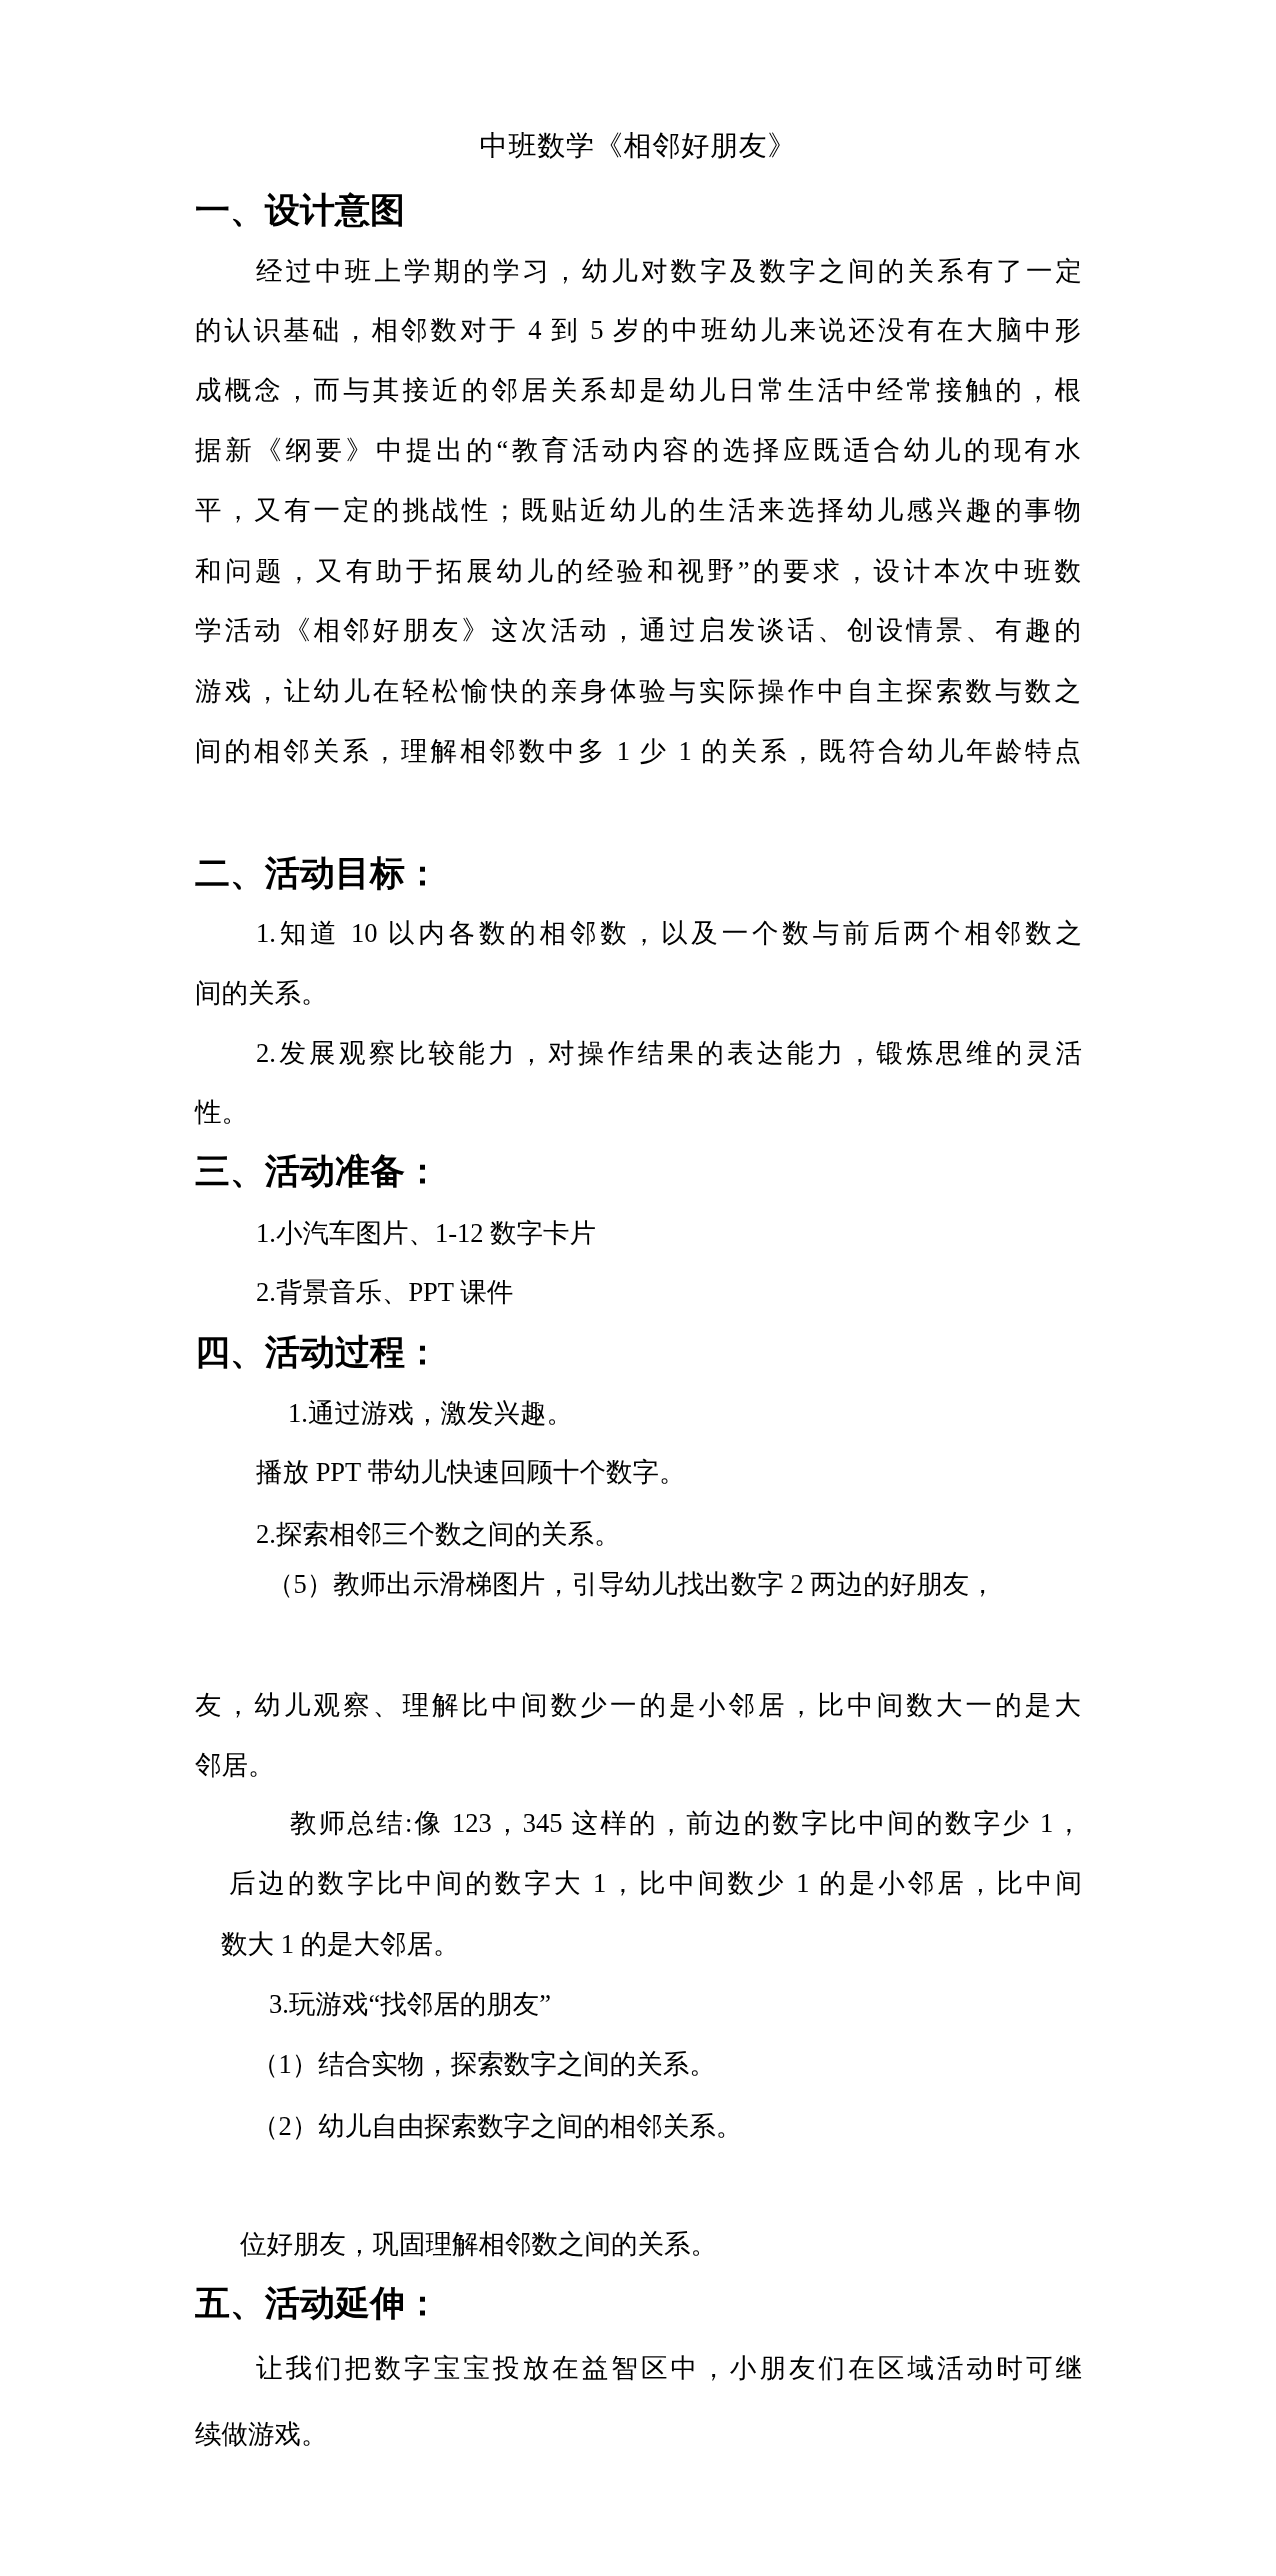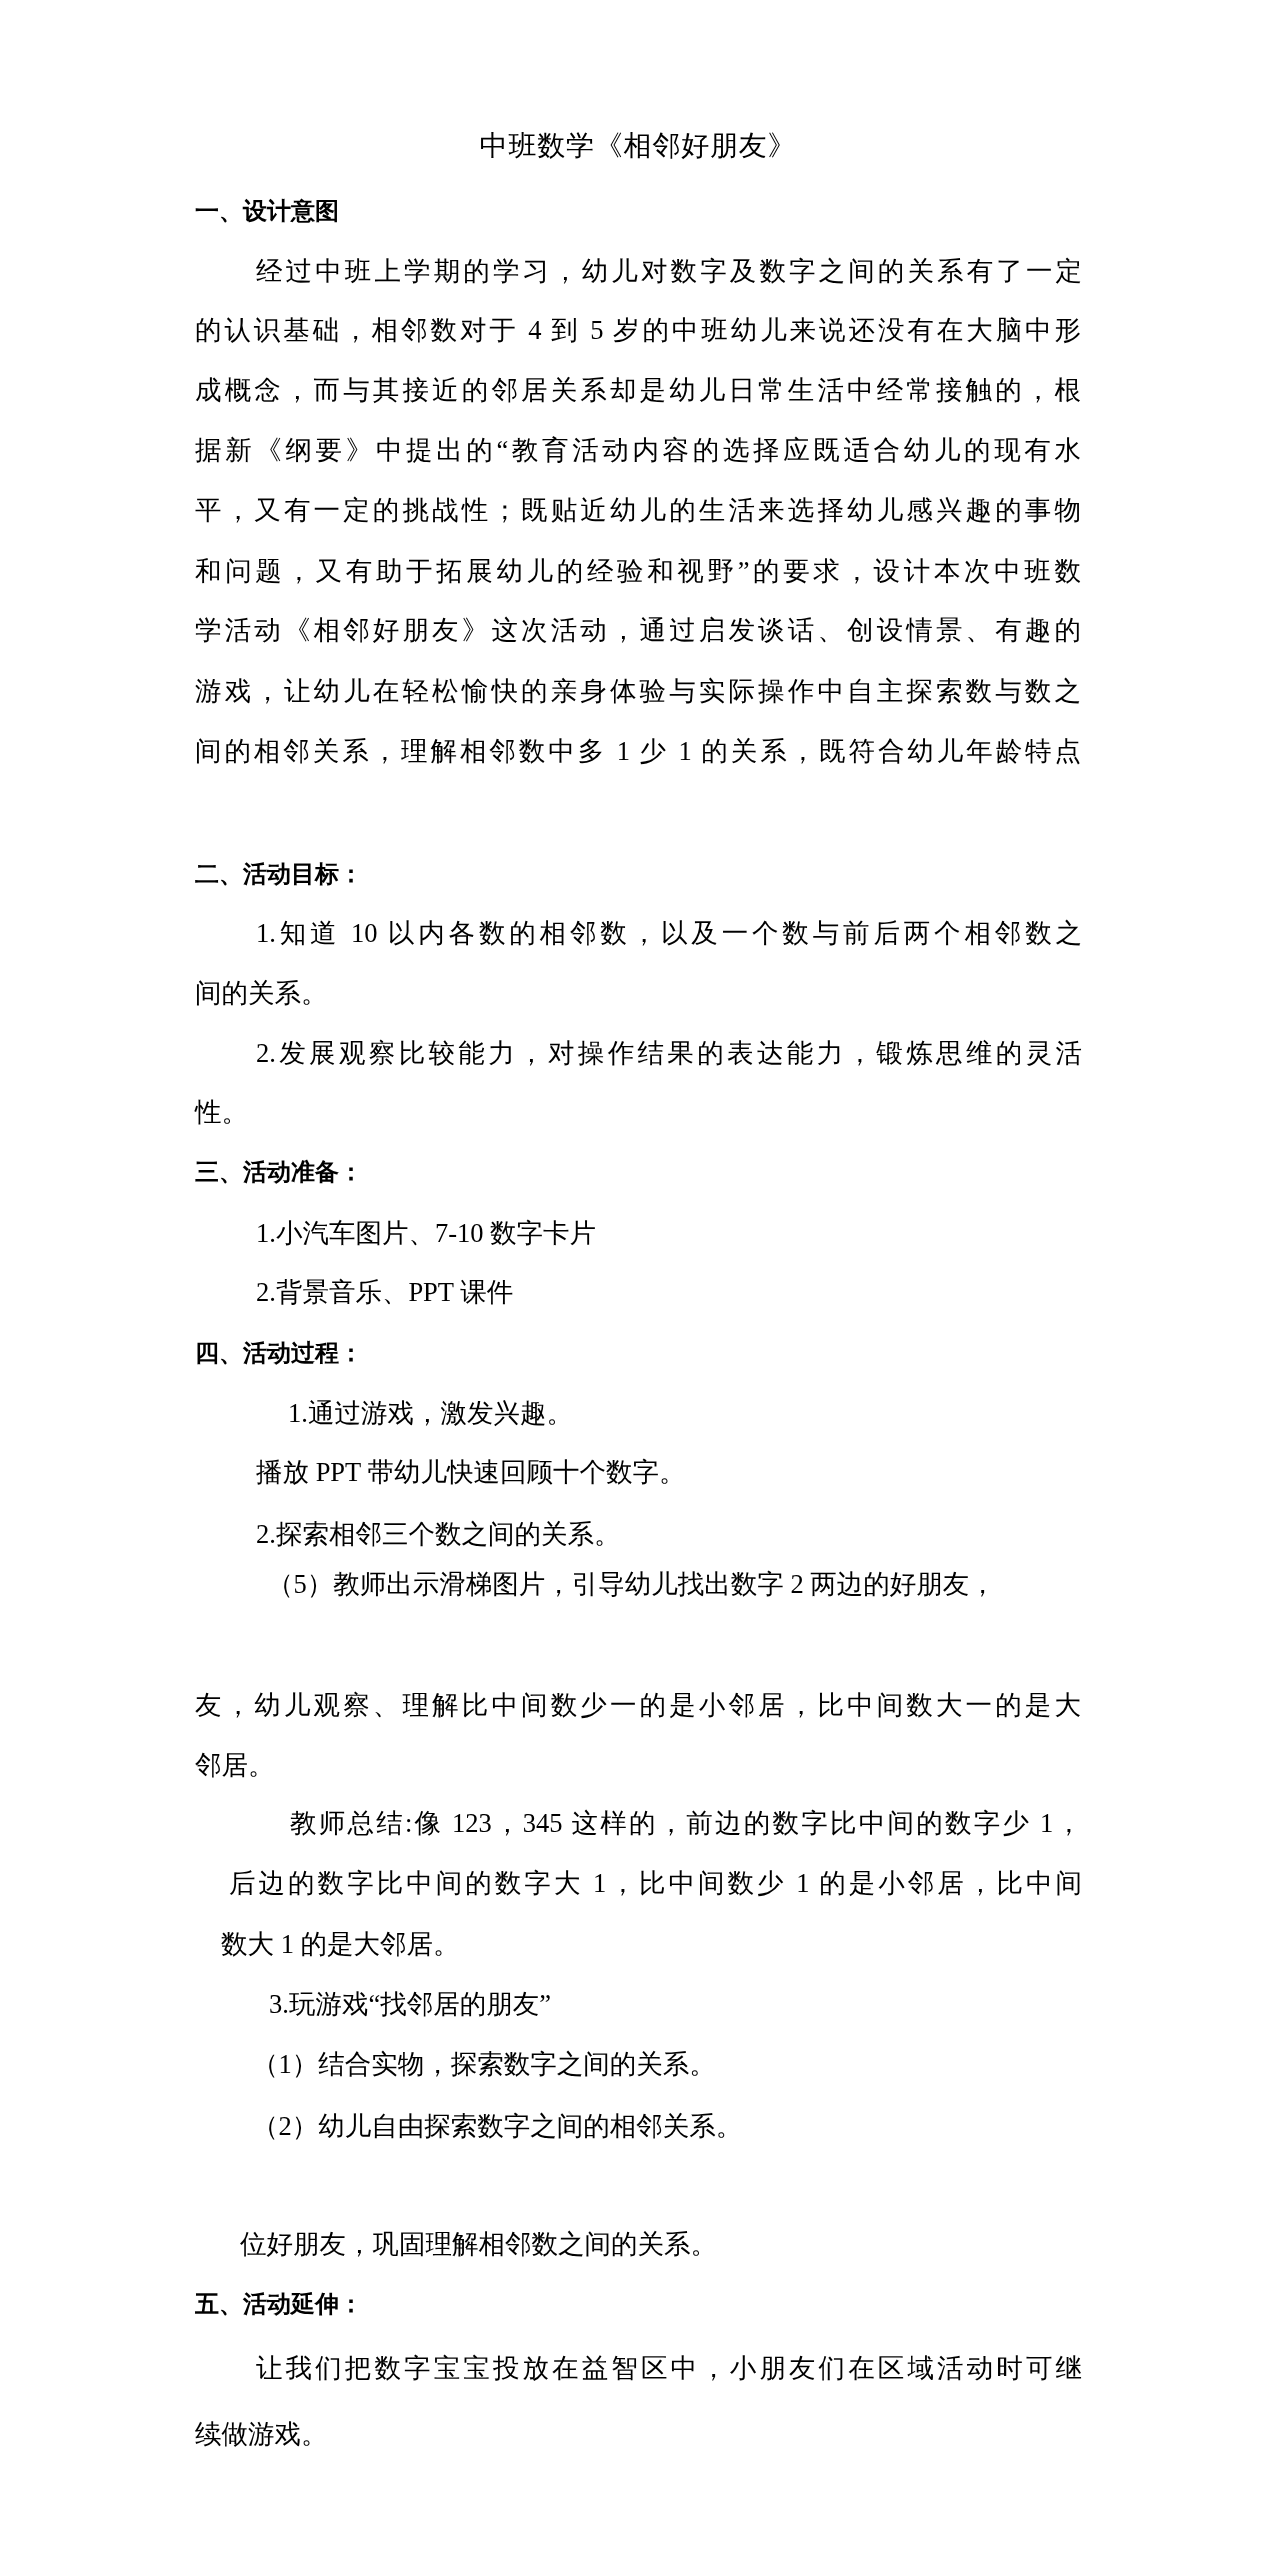--- a/index.html
+++ b/index.html
@@ -3,21 +3,21 @@
 <meta charset="utf-8">
 <style>
   html, body { margin: 0; padding: 0; background: #ffffff; }
   body { width: 1276px; height: 2576px; position: relative; overflow: hidden;
          font-family: "Liberation Serif", "DejaVu Serif", serif; color: #000000; }
   .page { position: absolute; left: 0; top: 0; width: 1276px; height: 2576px; background: #ffffff; }
   .ln { position: absolute; height: 32px; line-height: 32px; font-size: 26.5px; white-space: nowrap; }
   .just { text-align: justify; text-align-last: justify; white-space: normal; overflow: hidden; }
   .title { position: absolute; left: 0; width: 1276px; top: 125px; height: 42px; line-height: 42px;
            text-align: center; font-size: 28px; letter-spacing: 0.8px; }
-  .h { font-weight: bold; font-size: 24px; }
+  .h { font-weight: bold; font-size: 35px; }
 </style>
 </head>
 <body>
 
 <div class="page">
 
   <div class="title">中班数学《相邻好朋友》</div>
 
   <div class="ln h" style="left:195px;top:195px;">一、设计意图</div>
   <div class="ln just" style="left:256px;width:826px;top:255px;">经过中班上学期的学习，幼儿对数字及数字之间的关系有了一定</div>
@@ -30,21 +30,21 @@
   <div class="ln just" style="left:195px;width:886px;top:675px;">游戏，让幼儿在轻松愉快的亲身体验与实际操作中自主探索数与数之</div>
   <div class="ln just" style="left:195px;width:886px;top:735px;">间的相邻关系，理解相邻数中多 1 少 1 的关系，既符合幼儿年龄特点</div>
 
   <div class="ln h" style="left:195px;top:858px;">二、活动目标：</div>
   <div class="ln just" style="left:256px;width:826px;top:917px;">1.知道 10 以内各数的相邻数，以及一个数与前后两个相邻数之</div>
   <div class="ln" style="left:195px;top:977px;">间的关系。</div>
   <div class="ln just" style="left:256px;width:826px;top:1037px;">2.发展观察比较能力，对操作结果的表达能力，锻炼思维的灵活</div>
   <div class="ln" style="left:195px;top:1096px;">性。</div>
 
   <div class="ln h" style="left:195px;top:1156px;">三、活动准备：</div>
-  <div class="ln" style="left:256px;top:1217px;">1.小汽车图片、7-10 数字卡片</div>
+  <div class="ln" style="left:256px;top:1217px;">1.小汽车图片、1-12 数字卡片</div>
   <div class="ln" style="left:256px;top:1276px;">2.背景音乐、PPT 课件</div>
 
   <div class="ln h" style="left:195px;top:1337px;">四、活动过程：</div>
   <div class="ln" style="left:248px;top:1397px;margin-left:40px;">1.通过游戏，激发兴趣。</div>
   <div class="ln" style="left:256px;top:1456px;">播放 PPT 带幼儿快速回顾十个数字。</div>
   <div class="ln" style="left:256px;top:1518px;">2.探索相邻三个数之间的关系。</div>
   <div class="ln" style="left:267px;top:1568px;">（5）教师出示滑梯图片，引导幼儿找出数字 2 两边的好朋友，</div>
   <div class="ln just" style="left:195px;width:886px;top:1689px;">友，幼儿观察、理解比中间数少一的是小邻居，比中间数大一的是大</div>
   <div class="ln" style="left:195px;top:1749px;">邻居。</div>
   <div class="ln just" style="left:290px;width:792px;top:1807px;">教师总结:像 123，345 这样的，前边的数字比中间的数字少 1，</div>

